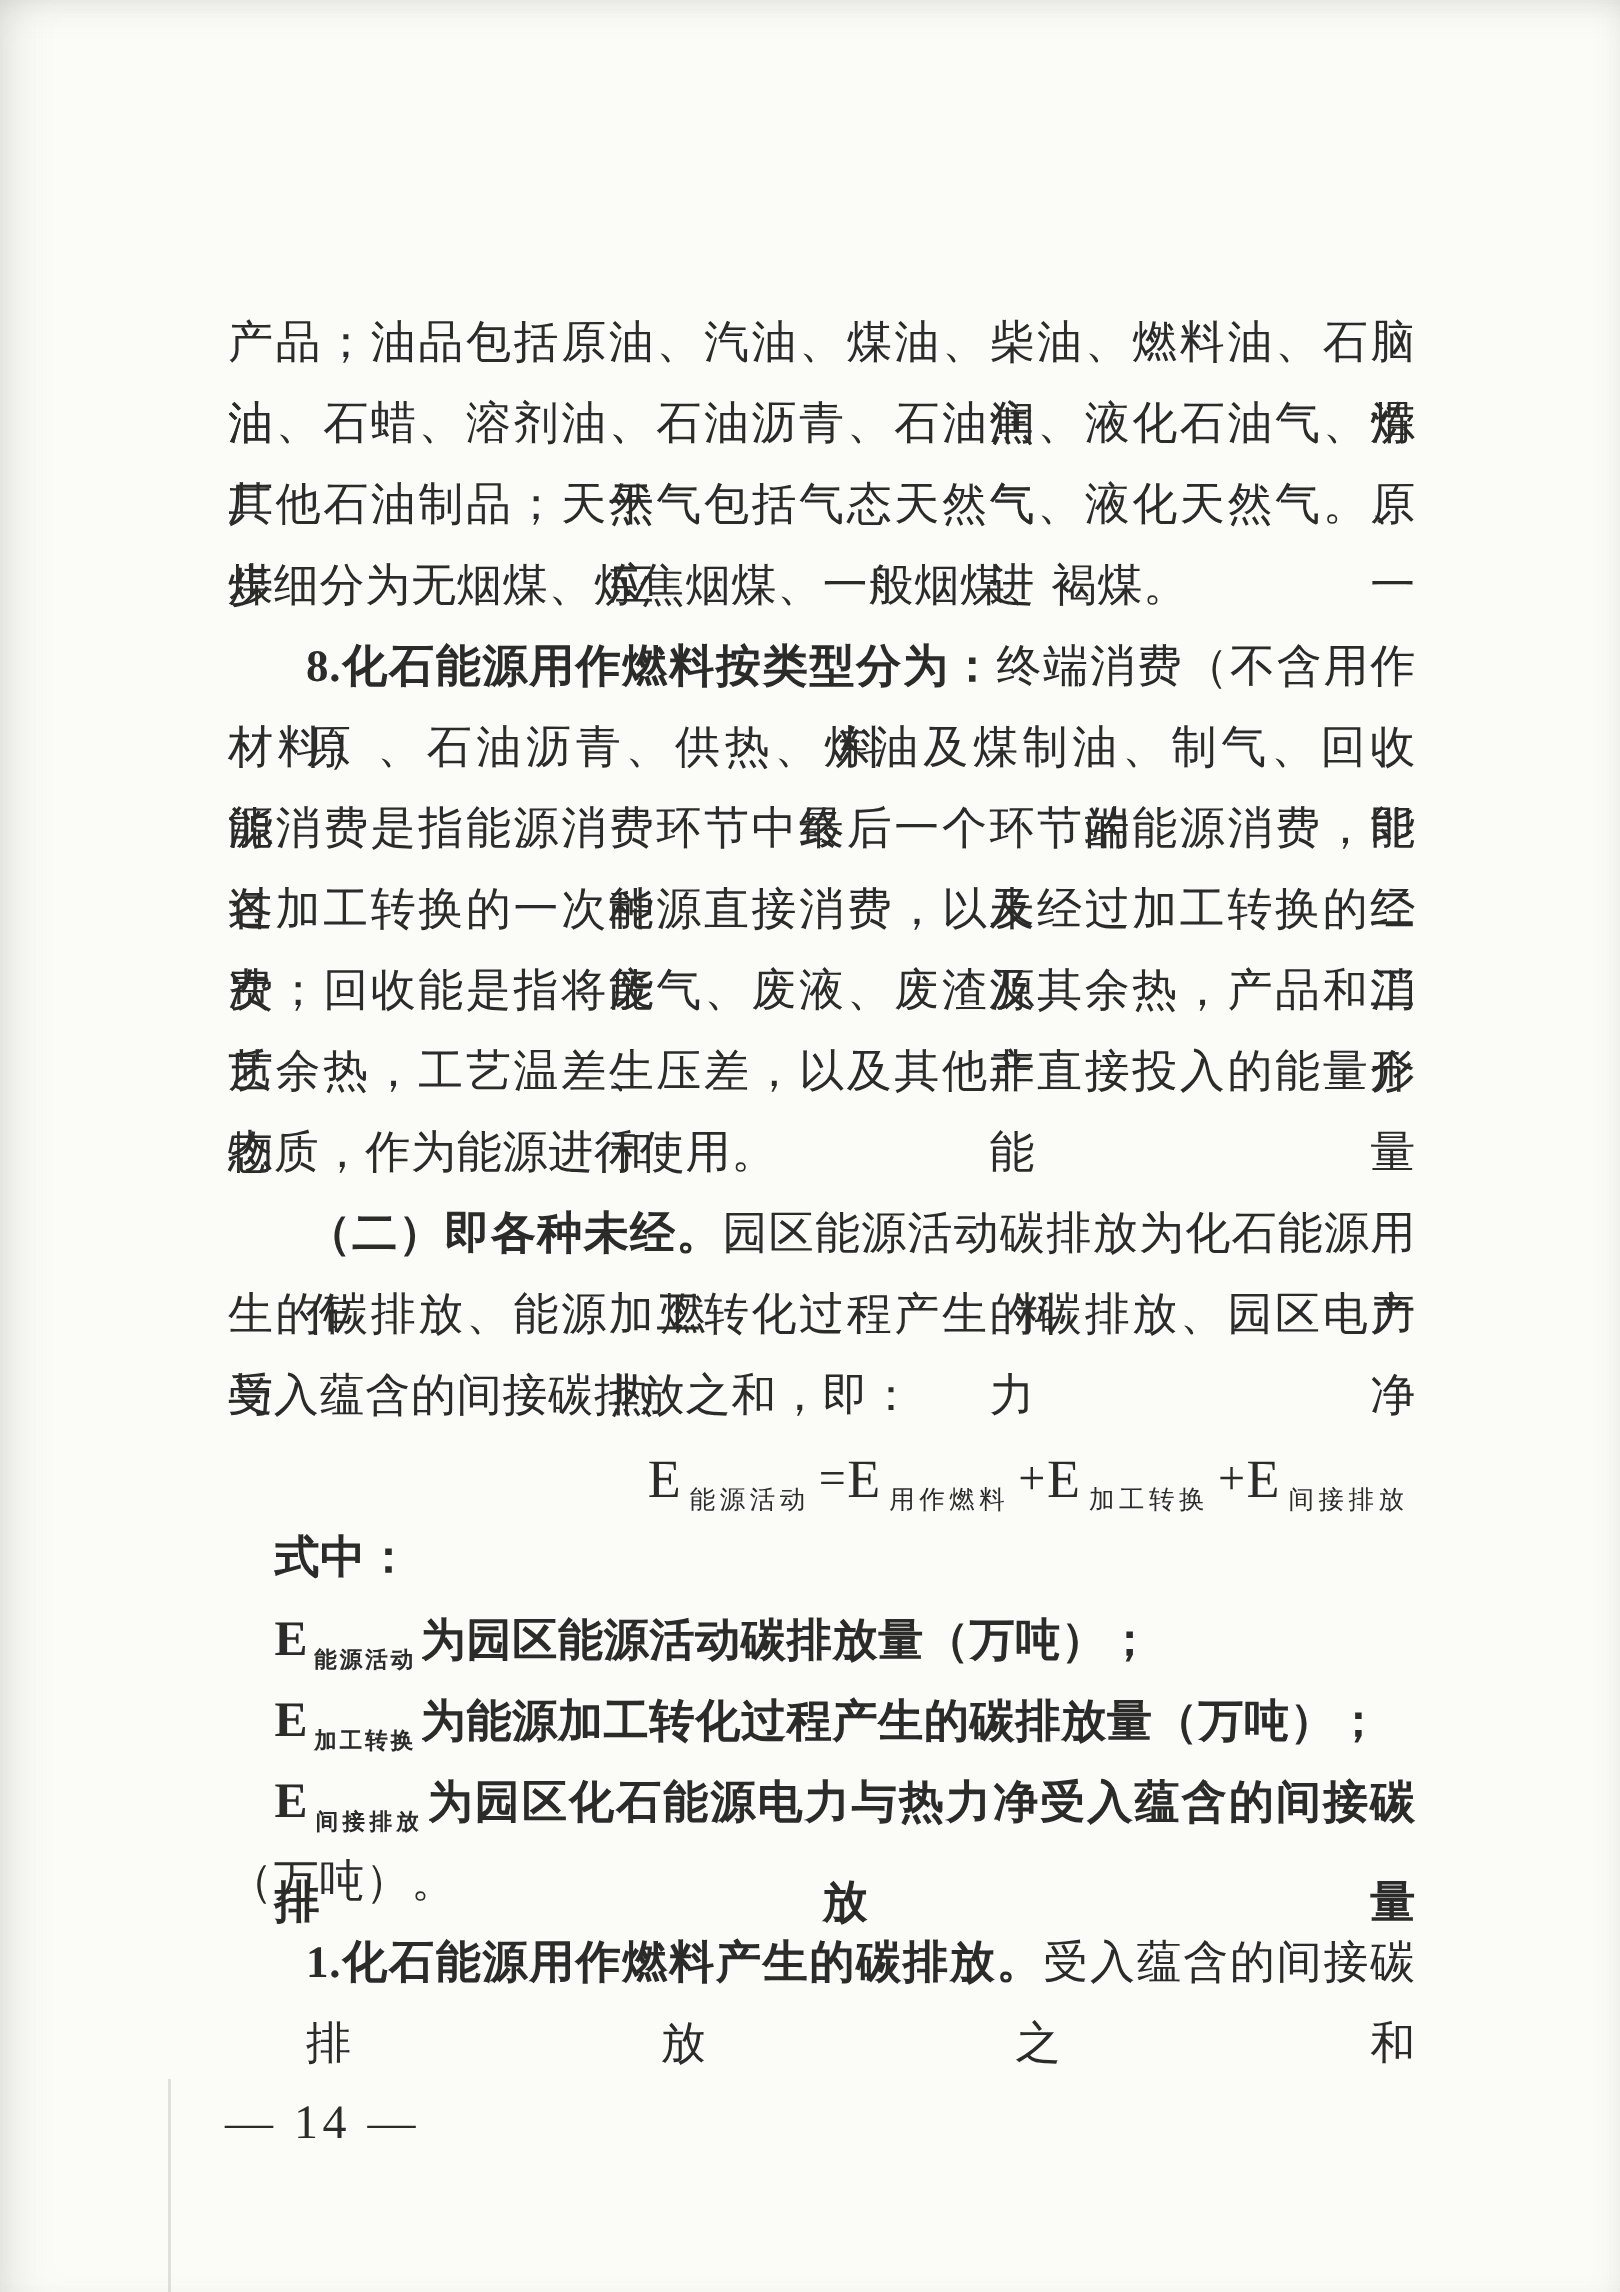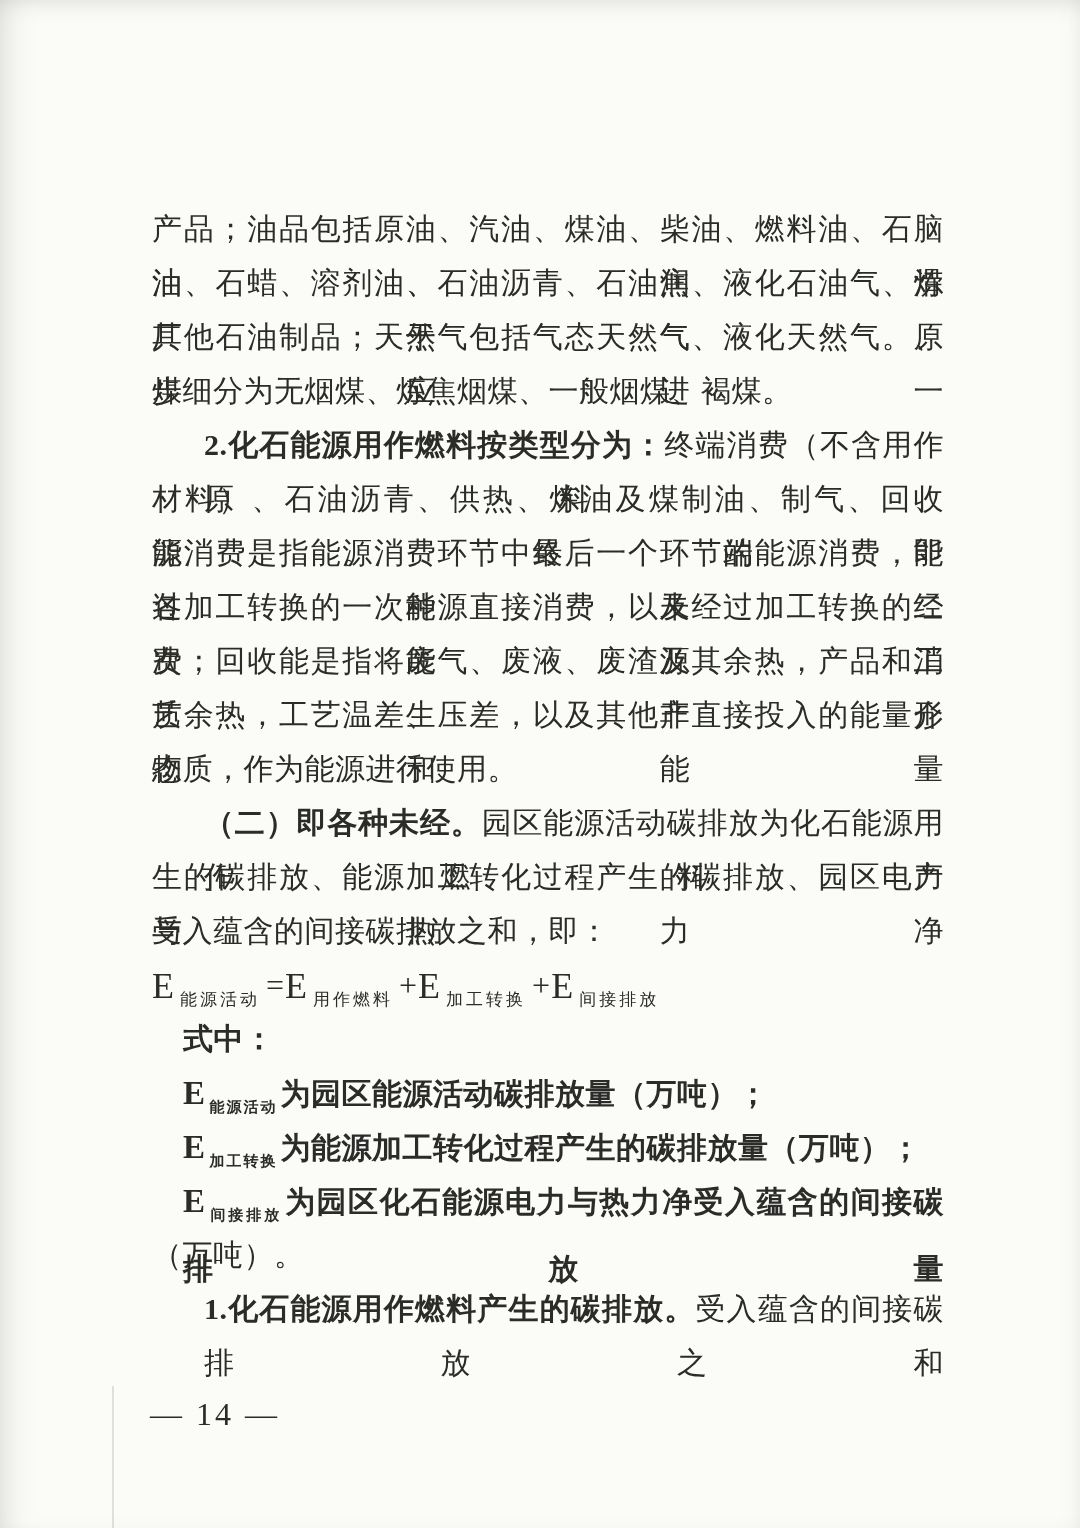--- a/index.html
+++ b/index.html
@@ -29,21 +29,21 @@
     white-space:normal;
     text-align:justify;
     text-align-last:justify;
   }
   .ind{padding-left:52px;}
   .ind1{padding-left:31px;font-weight:bold;}
   .lead{font-weight:700;}
   
   .formula{
     height:54px; line-height:54px;
-    text-align:left;
+    text-align:right;
     letter-spacing:0;
   }
   .fbase{font-size:36px; font-family:"Liberation Serif","DejaVu Serif",serif;}
   .fsub{font-size:17px; letter-spacing:3px; margin:0 5px 0 6px; vertical-align:-7px;}
   .fop{font-size:32px; margin:0 1px; vertical-align:2px;}
   
   .dbase{font-size:33px;}
   .dsub{font-size:15px; letter-spacing:2px; margin:0 3px 0 4px; vertical-align:-8px;}
   
   .page-number{
@@ -67,21 +67,21 @@
 
 <div class="page">
   <div class="body-text">
 
     <div class="line j">产品；油品包括原油、汽油、煤油、柴油、燃料油、石脑油、润滑</div>
     <div class="line j">油、石蜡、溶剂油、石油沥青、石油焦、液化石油气、炼厂干气、</div>
     <div class="line j">其他石油制品；天然气包括气态天然气、液化天然气。原煤应进一</div>
     <div class="line">步细分为无烟煤、炼焦烟煤、一般烟煤、褐煤。</div>
 
     <div class="line j ind">
-      <span class="lead">2.化石能源用作燃料按类型分为：</span><span>终端消费（不含用作原料、</span>
+      <span class="lead">8.化石能源用作燃料按类型分为：</span><span>终端消费（不含用作原料、</span>
     </div>
     <div class="line j">材料）、石油沥青、供热、炼油及煤制油、制气、回收能。终端能</div>
     <div class="line j">源消费是指能源消费环节中最后一个环节的能源消费，即各种未经</div>
     <div class="line j">过加工转换的一次能源直接消费，以及经过加工转换的二次能源消</div>
     <div class="line j">费；回收能是指将废气、废液、废渣及其余热，产品和工艺生产介</div>
     <div class="line j">质余热，工艺温差、压差，以及其他非直接投入的能量形态和能量</div>
     <div class="line">物质，作为能源进行使用。</div>
 
     <div class="line j ind">
       <span class="lead">（二）即各种未经。</span><span>园区能源活动碳排放为化石能源用作燃料产</span>

